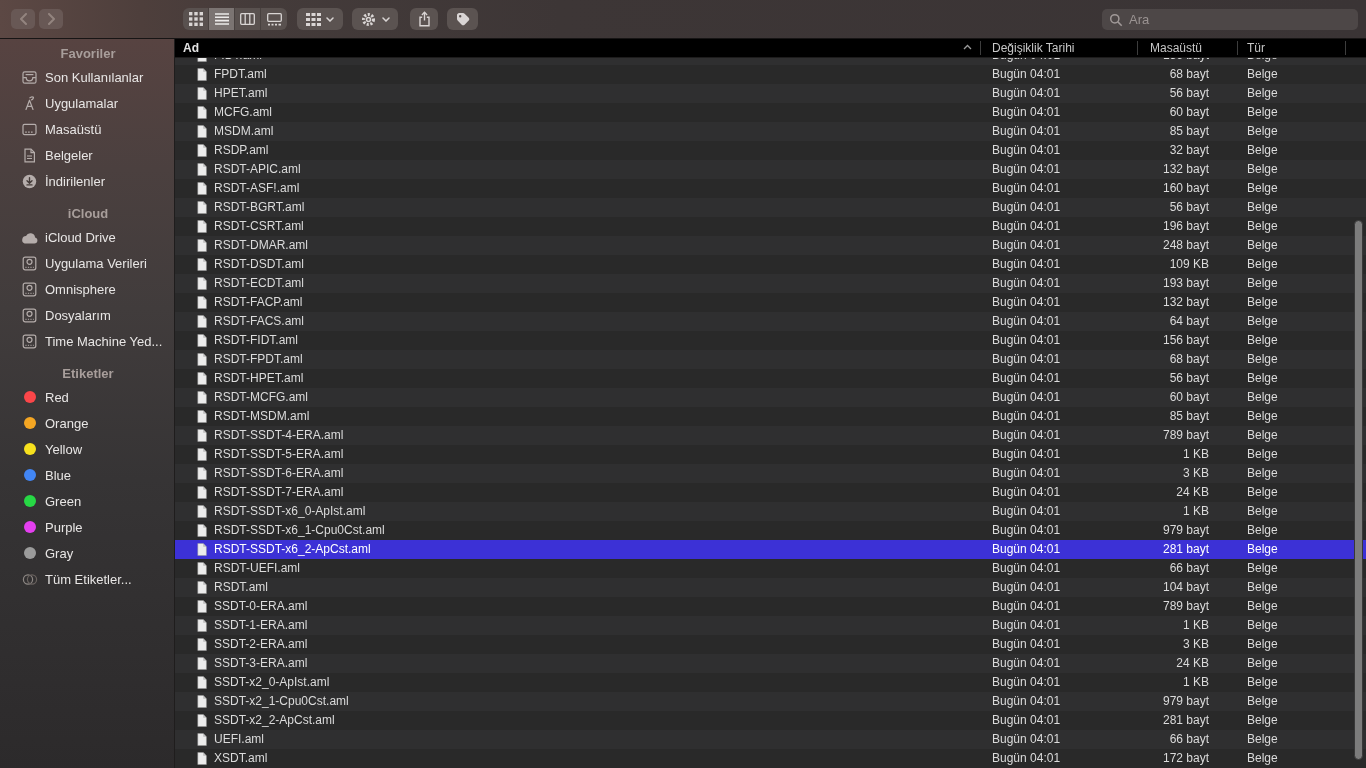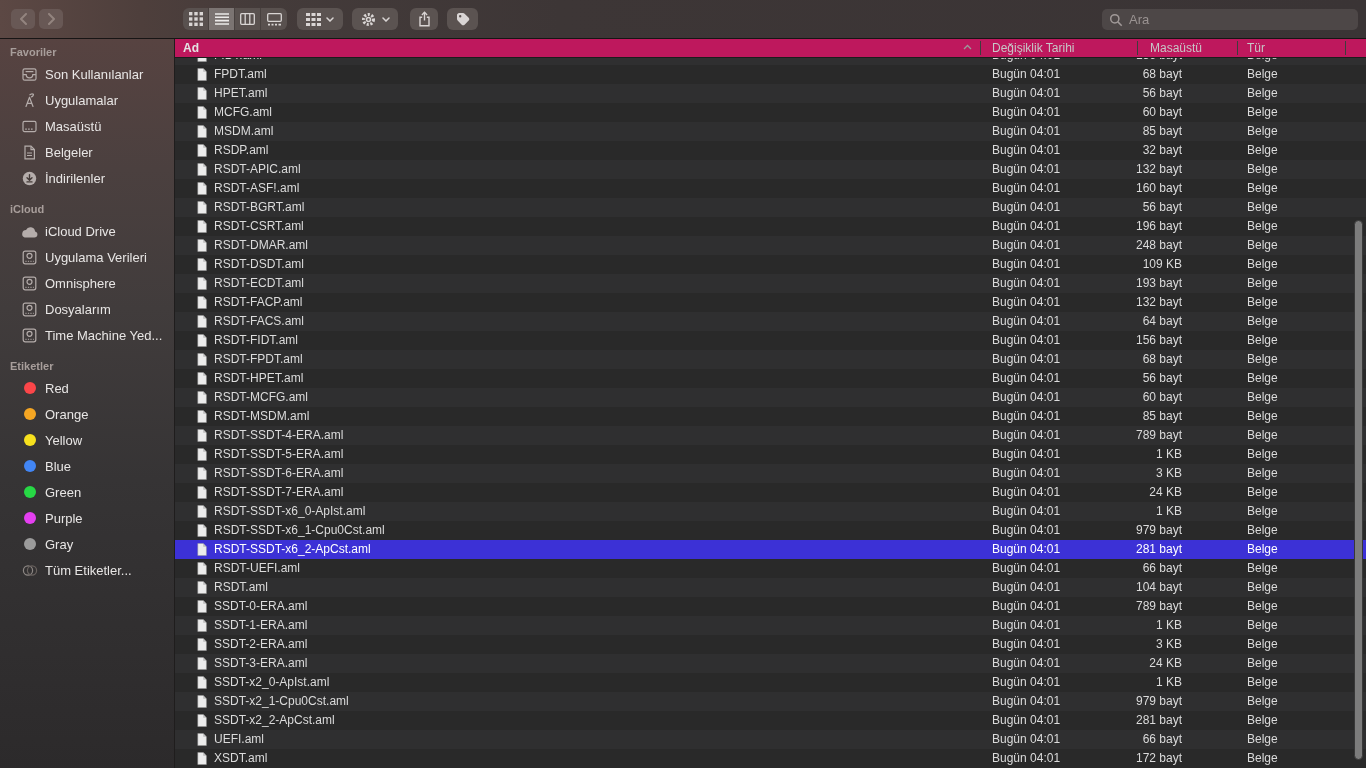--- a/index.html
+++ b/index.html
@@ -22,49 +22,49 @@
   .search{position:absolute;right:8px;top:9px;width:256px;height:21px;background:#4d4747;border-radius:5px;
     display:flex;align-items:center;padding:0 7px;box-sizing:border-box;}
   .search input{flex:1;background:transparent;border:none;outline:none;color:#d8d4d3;font-size:13px;
     font-family:"Liberation Sans","DejaVu Sans",sans-serif;margin-left:4px;}
   .search input::placeholder{color:#9a9392;}
 
   
   .content{position:absolute;top:39px;left:0;right:0;bottom:0;display:flex;}
   .sidebar{width:175px;flex:none;box-sizing:border-box;border-right:1px solid #1f1d1d;overflow:hidden;
     background:linear-gradient(180deg,#574341 0px,#4b403f 130px,#413c3c 270px,#363435 440px,#2c2a2b 730px);}
-  .section-title{font-size:11px;font-weight:700;color:#a89e9b;padding:12px 8px 3px 10px;}
+  .section-title{font-size:13px;font-weight:700;color:#a89e9b;padding:12px 8px 3px 10px;text-align:center;}
   .sidebar .section-title:first-child{padding-top:7px;}
   .side-item{display:flex;align-items:center;height:26px;padding-left:20px;color:#e8e6e5;font-size:13px;}
   .side-item .ic{width:19px;height:19px;margin-right:6px;display:flex;align-items:center;justify-content:center;flex:none;}
   .side-item .lbl{white-space:nowrap;overflow:hidden;text-overflow:ellipsis;padding-right:4px;}
   .dot{width:12px;height:12px;border-radius:50%;display:block;}
 
   .main{flex:1;position:relative;background:#292929;overflow:hidden;}
-  .col-header{position:absolute;top:0;left:0;right:0;height:19px;background:#be185d;border-bottom:1px solid #1d1c1c;
+  .col-header{position:absolute;top:0;left:0;right:0;height:19px;background:#000000;border-bottom:1px solid #1d1c1c;
     box-sizing:border-box;z-index:3;}
   .hcell{position:absolute;top:0;line-height:18px;font-size:12px;color:#c7c7c7;}
   .h-name{left:8px;color:#e3e3e3;font-weight:700;}
   .h-date{left:817px;}
   .h-size{left:975px;}
   .h-kind{left:1072px;}
   .hdiv{position:absolute;top:2px;bottom:2px;width:1px;background:#3d3d3d;}
   .caret{position:absolute;left:788px;top:5px;}
 
   .rows{position:absolute;top:19px;left:0;right:0;bottom:0;overflow:hidden;}
   .row{position:relative;height:19px;font-size:12px;color:#dbdbdb;}
   .row.light{background:#2f2f30;}
   .row.dark{background:#292929;}
   .row.partial{margin-top:-12px;}
   .row.selected{background:#3c31d6;color:#ffffff;}
   .row span{line-height:19px;white-space:nowrap;}
   .fic{position:absolute;left:22px;top:3px;line-height:0;}
   .c-name{position:absolute;left:39px;}
   .c-date{position:absolute;left:817px;}
-  .c-size{position:absolute;left:919px;width:88px;text-align:right;}
+  .c-size{position:absolute;left:946px;width:88px;text-align:right;}
   .c-kind{position:absolute;left:1072px;}
 
   .scroll-thumb{position:absolute;right:3px;top:181px;width:9px;height:540px;border-radius:5px;
     background:#7c7c7c;border:1px solid #383838;box-sizing:border-box;z-index:4;}
   svg{display:block;}
 </style>
 </head>
 <body>
 
 <div class="window">

